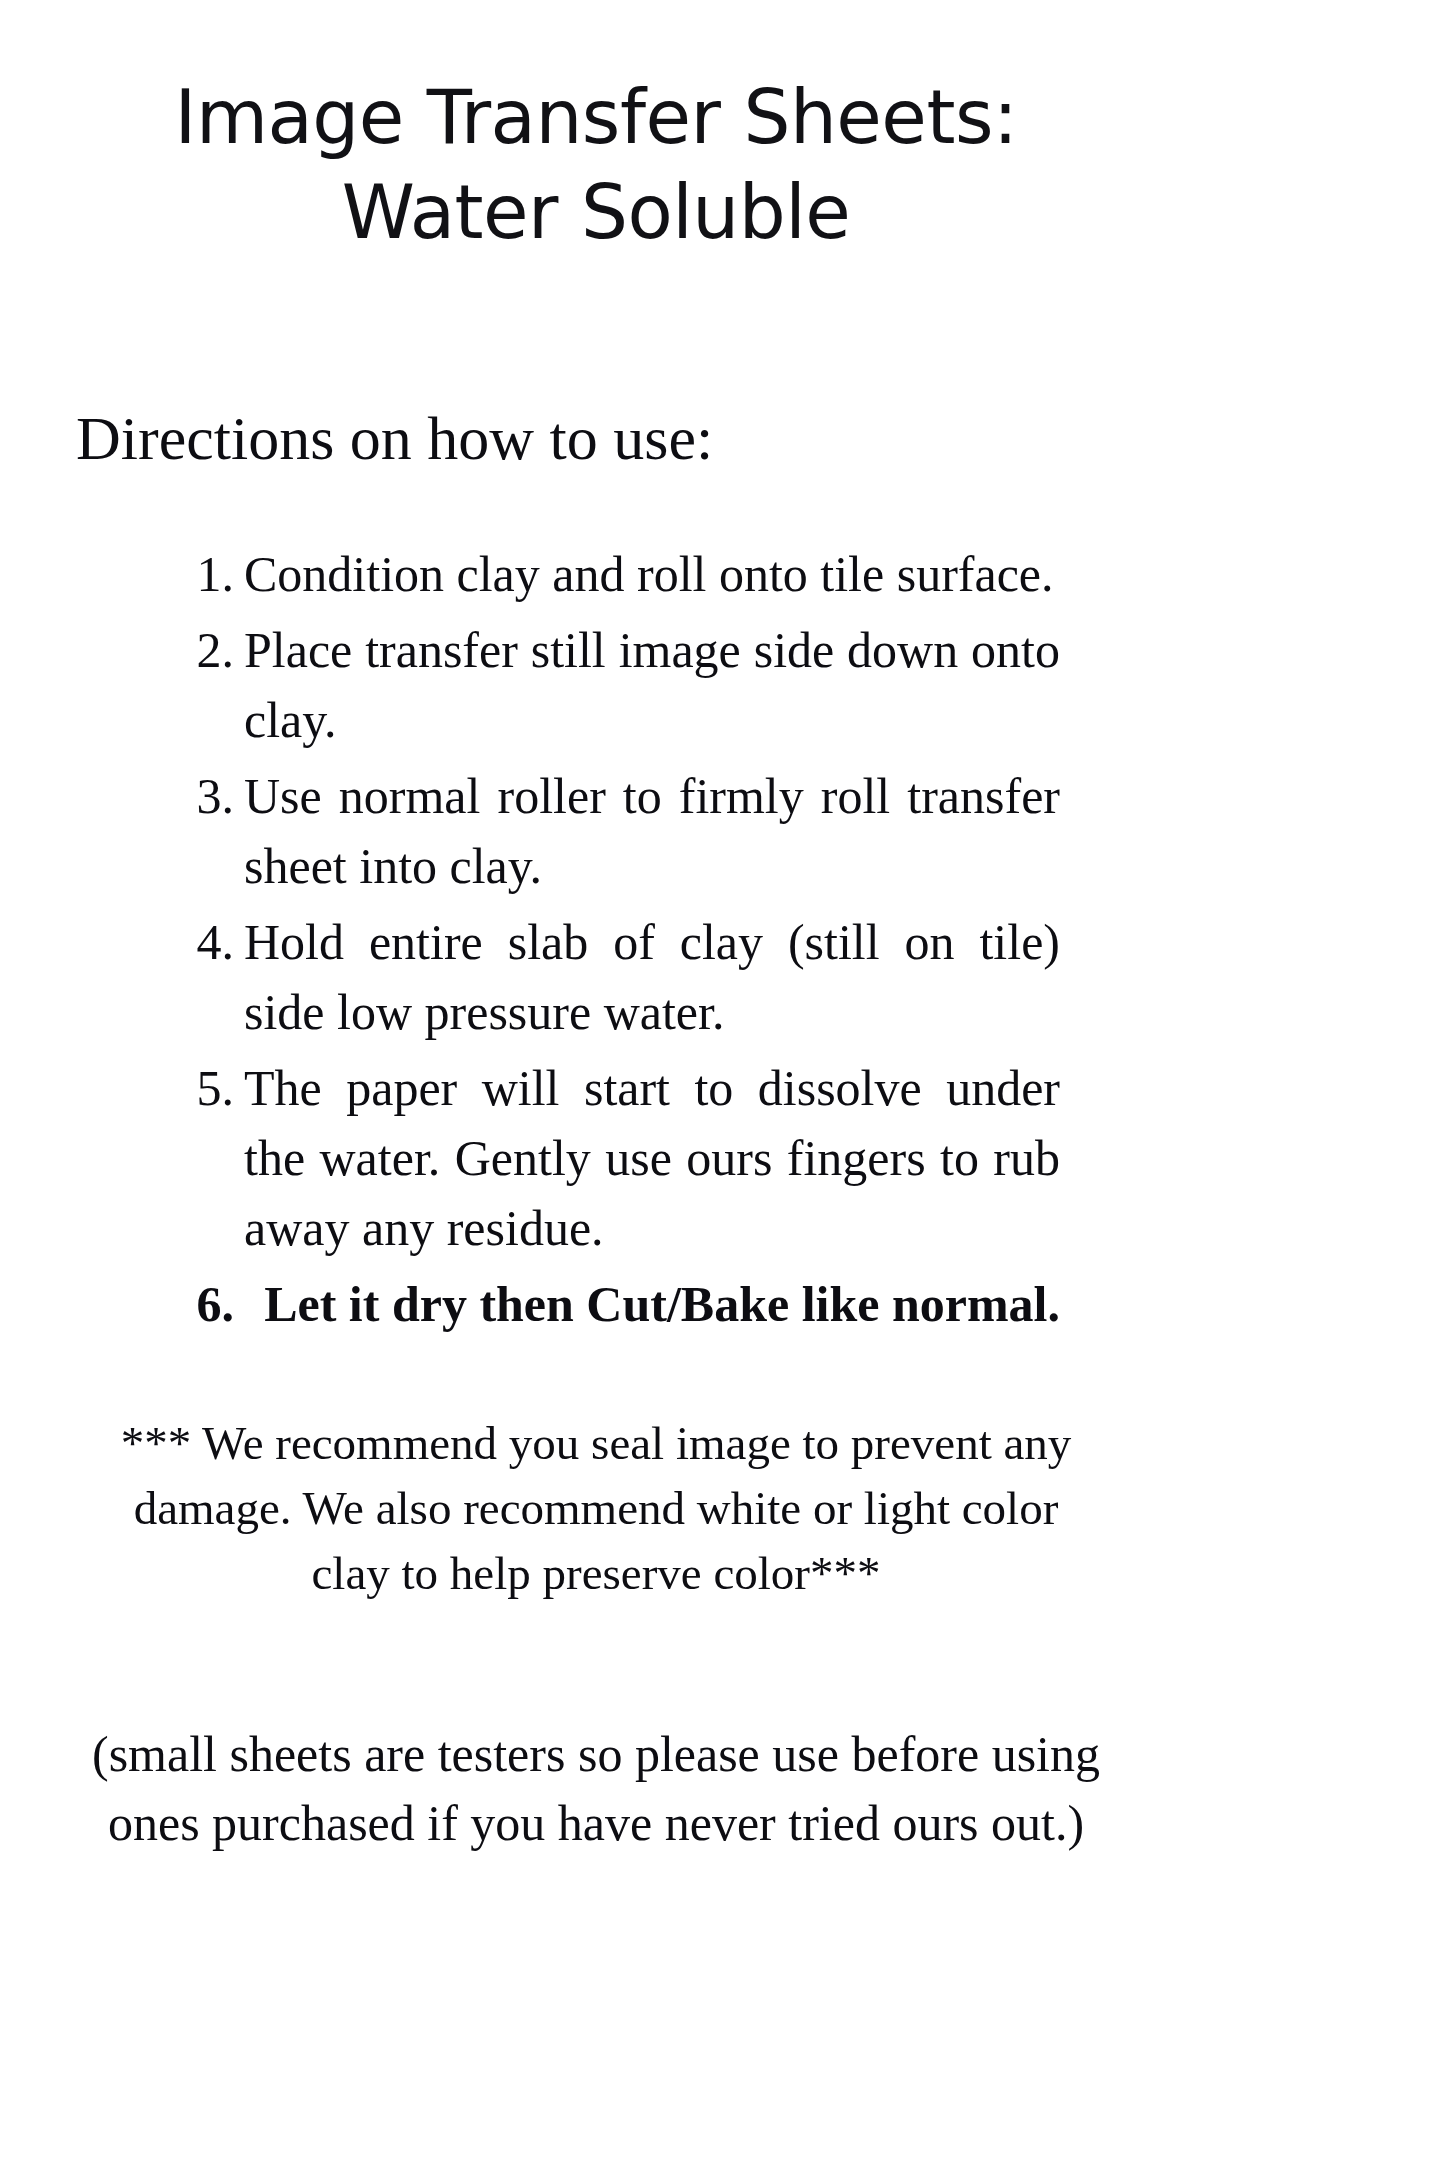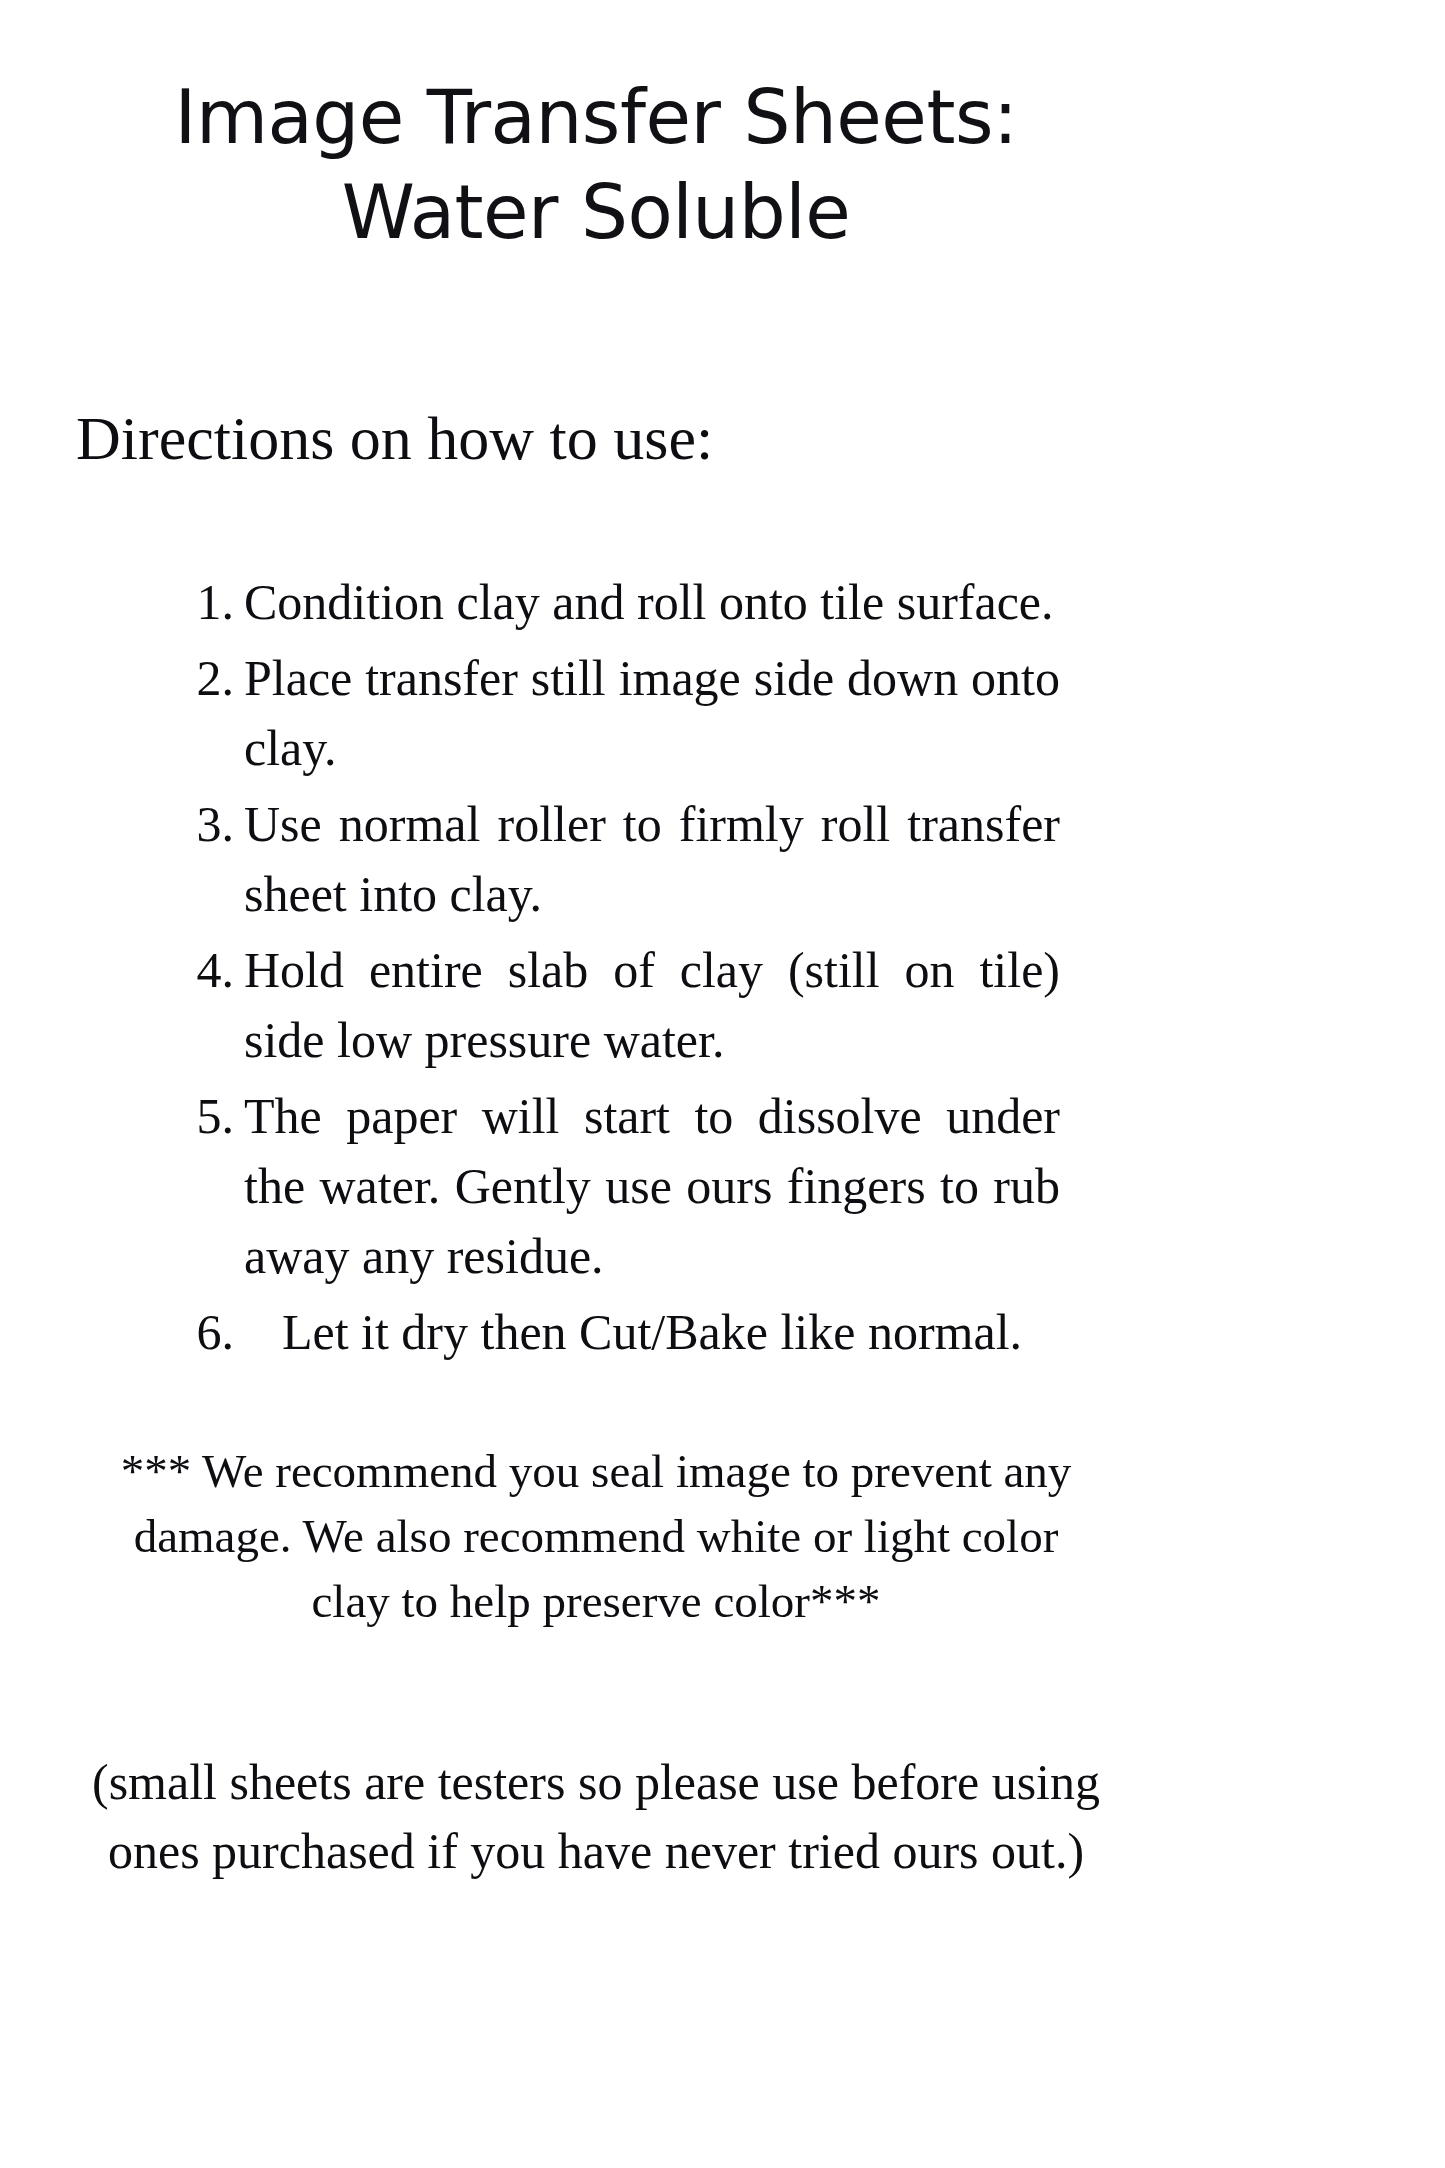--- a/index.html
+++ b/index.html
@@ -37,21 +37,21 @@
 
   .intro {
     font-family: "Liberation Serif", serif;
     font-size: 62px;
     line-height: 1.35;
     margin: 138px 0 0 16px;
     text-align: left;
   }
 
   ol.steps {
-    margin: 86px 0 0 0;
+    margin: 58px 0 0 0;
     padding: 0 72px 0 180px;
     list-style: none;
     counter-reset: stepcounter;
   }
 
   ol.steps li {
     counter-increment: stepcounter;
     position: relative;
     font-size: 50px;
     line-height: 1.40;
@@ -66,21 +66,22 @@
     position: absolute;
     left: -54px;
     width: 48px;
     text-align: right;
     font-size: 50px;
     font-variant-numeric: oldstyle-nums;
   }
 
   
   ol.steps li:last-child {
-    text-align: center;
+    text-align: right;
+    font-weight: bold;
   }
 
   .note-block {
     font-size: 47px;
     line-height: 1.38;
     text-align: center;
     margin: 72px 48px 0 48px;
   }
 
   .paren-block {

